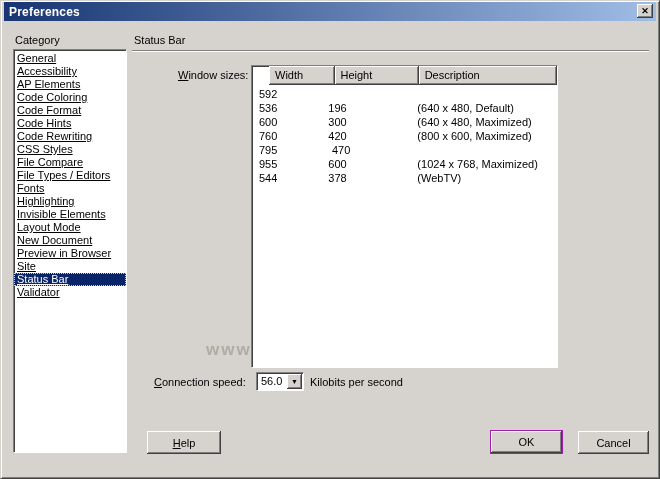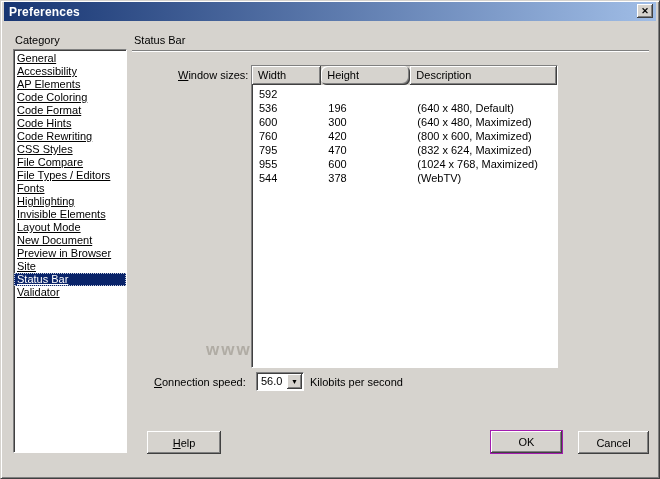--- a/index.html
+++ b/index.html
@@ -64,28 +64,28 @@
   .window-sizes-label { position:absolute; left:177px; top:68px; }
   .watermark {
     position:absolute; left:205px; top:339px;
     font-weight:bold; font-size:17px; letter-spacing:2px;
     color:rgba(130,124,112,0.45);
   }
   .sizes-table {
     position:absolute; left:250px; top:64px; width:307px; height:303px;
     overflow:hidden;
   }
-  .table-header { display:flex; height:19px; background:#d6d3ce; }
+  .table-header { display:flex; height:19px; background:#d6d3ce;margin-left:17px; }
   .th {
     height:19px; line-height:18px; padding-left:6px;
     background:#d6d3ce;
     box-shadow: inset -1px -1px 0 #404040, inset 1px 1px 0 #ffffff, inset -2px -2px 0 #808080;
     overflow:hidden; white-space:nowrap; cursor:default;
   }
-  .col0 { width:73px; } .col1 { width:94px;border-radius:6px; } .col2 { width:155px; }
+  .col0 { width:73px; } .col1 { width:94px; } .col2 { width:155px; }
   .table-body { padding-top:2px; }
   .table-row { display:flex; height:14px; line-height:14px; cursor:default; }
   .td { padding-left:7px; white-space:nowrap; overflow:hidden; }
   .conn-label { position:absolute; left:153px; top:375px; }
   .combo {
     position:absolute; left:255px; top:371px; width:48px; height:19px;
     padding-left:4px; line-height:17px;
   }
   .combo-arrow-btn {
     position:absolute; right:1px; top:1px; width:15px; height:15px;
@@ -176,21 +176,20 @@
           <div class="td col2">(640 x 480, Maximized)</div>
         </div>
         <div class="table-row">
           <div class="td col0">760</div>
           <div class="td col1">420</div>
           <div class="td col2">(800 x 600, Maximized)</div>
         </div>
         <div class="table-row">
           <div class="td col0">795</div>
           <div class="td col1">470</div>
-          <div class="td col2">(832 x 624, Maximized)</div>
         </div>
         <div class="table-row">
           <div class="td col0">955</div>
           <div class="td col1">600</div>
           <div class="td col2">(1024 x 768, Maximized)</div>
         </div>
         <div class="table-row">
           <div class="td col0">544</div>
           <div class="td col1">378</div>
           <div class="td col2">(WebTV)</div>

